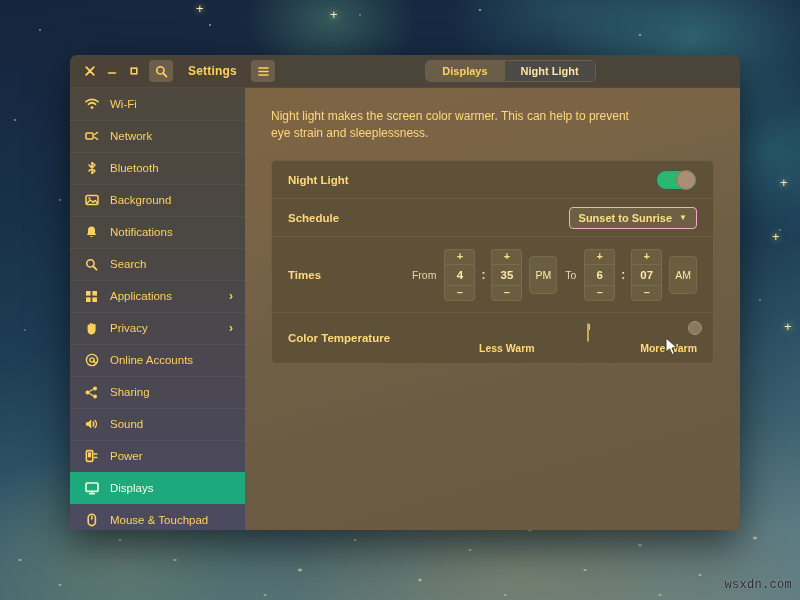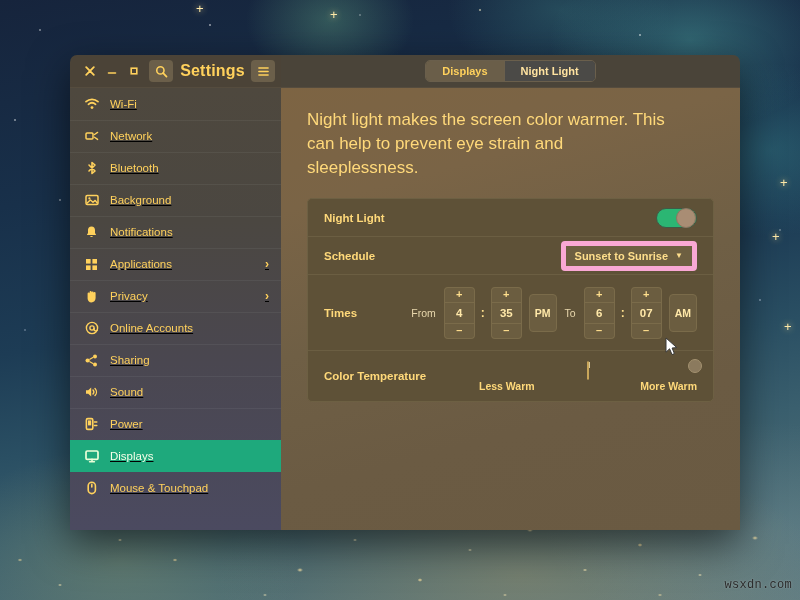--- a/index.html
+++ b/index.html
@@ -143,21 +143,21 @@
     border-radius: 4px;
     cursor: pointer;
     margin-left: 3px;
   }
   .hdr-btn svg { display:block; }
 
   .win-title {
     flex: 1;
     text-align: center;
     color: #ffd15c;
-    font-size: 16px;
+    font-size: 12px;
     font-weight: bold;
     letter-spacing: .2px;
     padding-left: 4px;
   }
 
   
   .tabs {
     display: flex;
     border: 1px solid #6a5f4c;
     border-radius: 5px;
@@ -180,26 +180,25 @@
 
   
   .window-body {
     flex: 1;
     display: flex;
     min-height: 0;
   }
 
   
   .sidebar {
-    width: 211px;
+    width: 175px;
     background: linear-gradient(180deg, #4e483e 0%, #4b4741 30%, #4a4750 62%, #4b4a60 100%);
     overflow: hidden;
     flex: 0 0 auto;
     position: relative;
-    text-decoration: underline;
   }
   .side-item {
     height: 32px;
     display: flex;
     align-items: center;
     padding: 0 12px 0 14px;
     gap: 11px;
     color: #ffd15c;
     font-size: 11.5px;
     cursor: pointer;
@@ -230,21 +229,21 @@
   
   .content {
     flex: 1;
     background: linear-gradient(165deg, #7d6443 0%, #7a6446 22%, #6f5f45 48%, #6b5b43 72%, #6a5a42 100%);
     padding: 20px 26px 0 26px;
     overflow: hidden;
     min-width: 0;
   }
   .desc {
     color: #ffd97a;
-    font-size: 17px;
+    font-size: 12px;
     line-height: 1.42;
     margin-bottom: 18px;
     max-width: 370px;
   }
 
   .card {
     background: #5e5137;
     border: 1px solid #6d6043;
     border-radius: 5px;
     overflow: hidden;
@@ -283,21 +282,21 @@
     right: 0px; top: -1px;
     width: 20px; height: 20px;
     border-radius: 50%;
     background: #a98d74;
     border: 1px solid #8e7660;
   }
 
   
   .dropdown {
     background: #6d5f41;
-    border: 5px solid #f9a8d4;
+    border: 1px solid #f9a8d4;
     border-radius: 4px;
     padding: 4px 9px;
     color: #ffdf8c;
     font-size: 11px;
     font-weight: bold;
     display: flex;
     align-items: center;
     gap: 7px;
     cursor: pointer;
   }
@@ -356,21 +355,21 @@
     font-size: 12px;
     font-weight: bold;
     padding: 0 1px;
   }
   .ampm {
     background: #6b5d40;
     border: 1px solid #7a6b4a;
     border-radius: 4px;
     color: #ffe8a8;
     font-size: 10.5px;
-    font-weight: bold;
+    font-weight: normal;
     padding: 12px 5px;
     cursor: pointer;
     margin-left: 2px;
   }
 
   
   .temp-row {
     min-height: 50px;
     align-items: center;
     text-align: center;
@@ -548,20 +547,30 @@
           <span class="sep"></span>
           <span class="ico">
             <svg width="13" height="14" viewBox="0 0 13 14">
                 <path d="M6.5 1.4 C4.2 1.4 3 3 3 5 V8 L1.8 10 H11.2 L10 8 V5 C10 3 8.8 1.4 6.5 1.4 Z" fill="#ffd15c"></path>
                 <path d="M5 11 A1.6 1.6 0 0 0 8 11" fill="#ffd15c"></path>
               </svg>
           </span>
           <span class="side-label">Notifications</span>
         </div>
 
+        <div class="side-item">
+          <span class="sep"></span>
+          <span class="ico">
+            <svg width="13" height="13" viewBox="0 0 14 14">
+                <circle cx="5.8" cy="5.8" r="3.9" fill="none" stroke="#ffd15c" stroke-width="1.7"></circle>
+                <path d="M8.8 8.8 L12.4 12.4" stroke="#ffd15c" stroke-width="1.9" stroke-linecap="round"></path>
+              </svg>
+          </span>
+          <span class="side-label">Search</span>
+        </div>
 
         <div class="side-item">
           <span class="sep"></span>
           <span class="ico">
             <svg width="13" height="13" viewBox="0 0 13 13">
                 <rect x="1" y="1" width="4.6" height="4.6" fill="#ffd15c"></rect>
                 <rect x="7.4" y="1" width="4.6" height="4.6" fill="#ffd15c"></rect>
                 <rect x="1" y="7.4" width="4.6" height="4.6" fill="#ffd15c"></rect>
                 <rect x="7.4" y="7.4" width="4.6" height="4.6" fill="#ffd15c"></rect>
               </svg>

